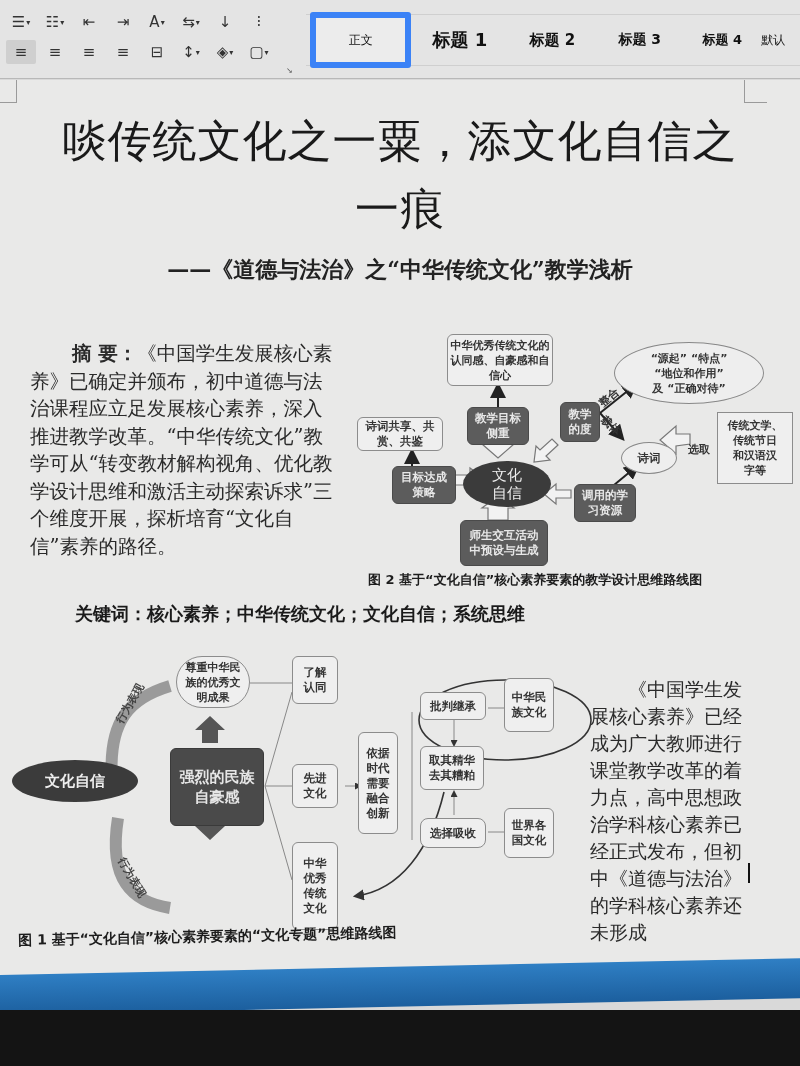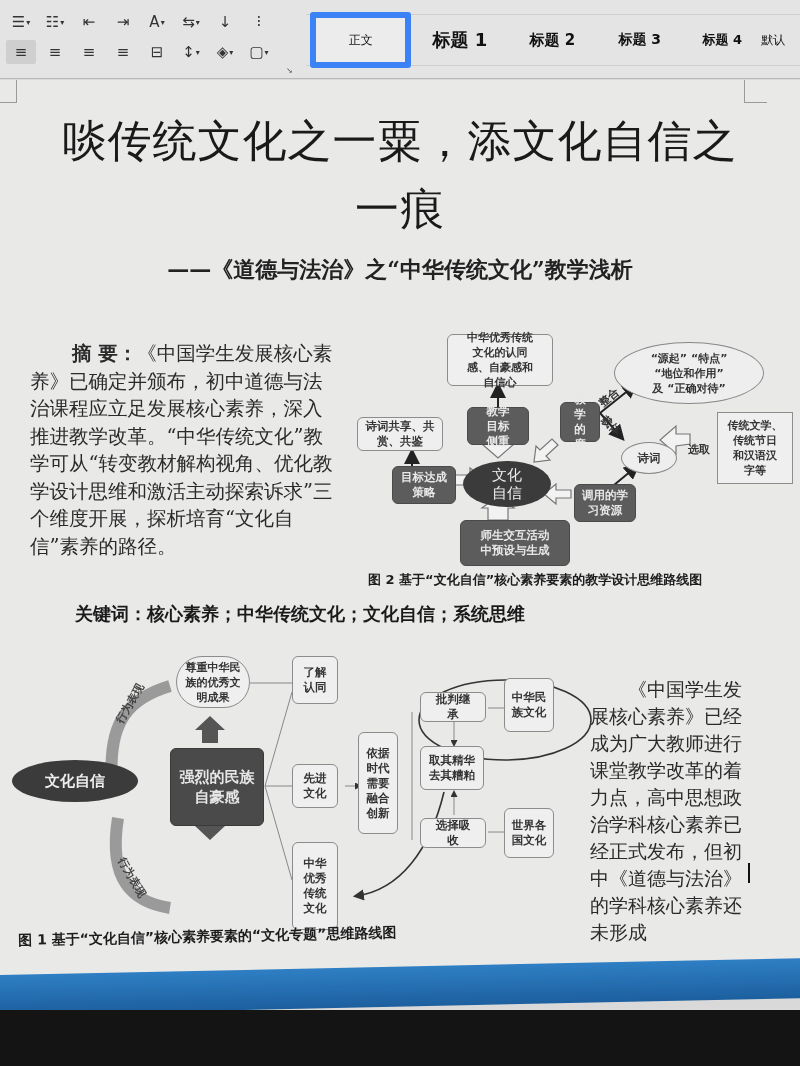--- a/index.html
+++ b/index.html
@@ -76,21 +76,21 @@
     font-size:19px; line-height:27px; color:#2a2a2a;
     text-indent:38px;
   }
   .caret { display:inline-block; width:2px; height:20px; background:#111; vertical-align:middle; }
 
   
   .fig { position:absolute; }
   .box {
     position:absolute; border:1.5px solid #8c8c8c; border-radius:6px; background:#efefef;
     display:flex; align-items:center; justify-content:center; text-align:center;
-    font-size:11.5px; font-weight:bold; color:#333; line-height:15px; padding:14px; box-sizing:border-box;
+    font-size:11.5px; font-weight:bold; color:#333; line-height:15px; padding:2px; box-sizing:border-box;
   }
   .box.dark { background:#5c5c5c; color:#e8e8e8; border-color:#4a4a4a; }
   .box.darker { background:#4a4a4a; color:#e6e6e6; border-color:#3a3a3a; font-size:15px; line-height:20px; }
   .oval {
     position:absolute; border-radius:50%; display:flex; align-items:center; justify-content:center;
     text-align:center; font-weight:bold; box-sizing:border-box;
   }
   .oval.dark { background:#3b3b3b; color:#eee; }
   .oval.light { background:#eeeeee; border:1.5px solid #888; color:#333; font-size:11.5px; line-height:15px; }
   .lbl { position:absolute; font-size:11px; font-weight:bold; color:#333; }
@@ -232,21 +232,21 @@
 和汉语汉
 字等</div>
     <div class="box" style="left:357px;top:337px;width:86px;height:34px;white-space:pre;">诗词共享、共
 赏、共鉴</div>
     <div class="box dark" style="left:377px;top:386px;width:64px;height:38px;white-space:pre;margin-left:15px;">目标达成
 策略</div>
     <div class="oval dark" style="left:463px;top:381px;width:88px;height:46px;font-size:15px;line-height:18px;white-space:pre;font-weight:normal;">文化
 自信</div>
     <div class="box dark" style="left:574px;top:404px;width:62px;height:38px;white-space:pre;">调用的学
 习资源</div>
-    <div class="box dark" style="left:460px;top:440px;width:110px;height:46px;white-space:pre;">师生交互活动
+    <div class="box dark" style="left:460px;top:440px;width:88px;height:46px;white-space:pre;">师生交互活动
 中预设与生成</div>
     <div class="caption" style="left:368px;top:491px;font-size:13px;">图 2   基于“文化自信”核心素养要素的教学设计思维路线图</div>
   </div>
 
   <div class="keywords">关键词：核心素养；中华传统文化；文化自信；系统思维</div>
 
   <div class="fig" style="left:0;top:0;width:800px;height:895px;">
     <svg class="lines" width="800" height="895">
       <defs>
         <marker id="ah2" markerWidth="7" markerHeight="7" refX="5" refY="3.5" orient="auto">
@@ -297,21 +297,21 @@
     <div class="box" style="left:358px;top:652px;width:40px;height:102px;white-space:pre;">依据
 时代
 需要
 融合
 创新</div>
     <div class="box" style="left:420px;top:612px;width:66px;height:28px;">批判继承</div>
     <div class="box" style="left:504px;top:598px;width:50px;height:54px;white-space:pre;">中华民
 族文化</div>
     <div class="box" style="left:420px;top:666px;width:64px;height:44px;white-space:pre;">取其精华
 去其糟粕</div>
-    <div class="box" style="left:420px;top:738px;width:66px;height:30px;">选择吸收</div>
+    <div class="box" style="left:420px;top:738px;width:66px;height:30px;border-radius:8px;">选择吸收</div>
     <div class="box" style="left:504px;top:728px;width:50px;height:50px;white-space:pre;">世界各
 国文化</div>
 
     <div class="caption" style="left:18px;top:852px;transform:rotate(-1.2deg);transform-origin:left top;">图 1   基于“文化自信”核心素养要素的“文化专题”思维路线图</div>
   </div>
 
   <div class="body-right">
     <span>《中国学生发展核心素养》已经成为广大教师进行课堂教学改革的着力点，高中思想政治学科核心素养已经正式发布，但初中《道德与法治》的学科核心素养还未形成</span>
   </div>
   <div class="caret" style="position:absolute;left:748px;top:783px;"></div>

